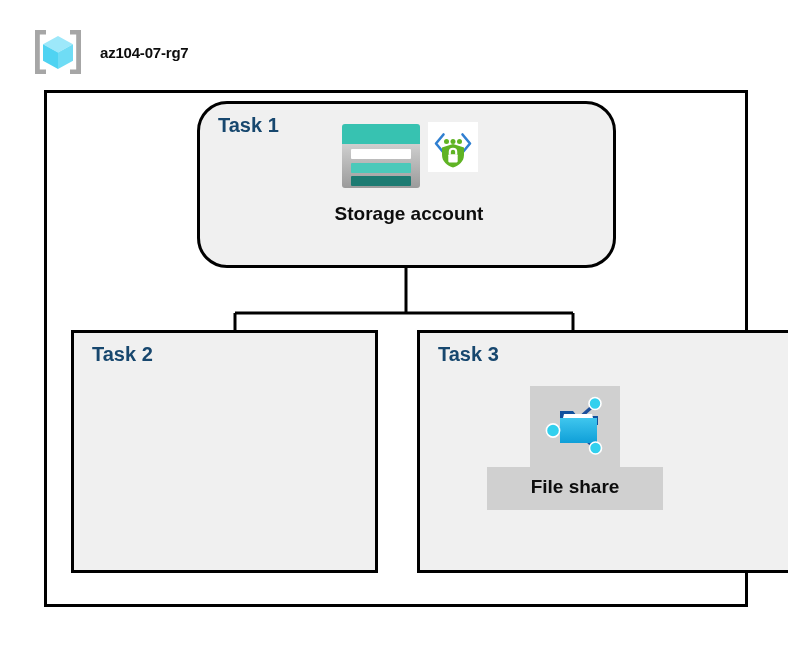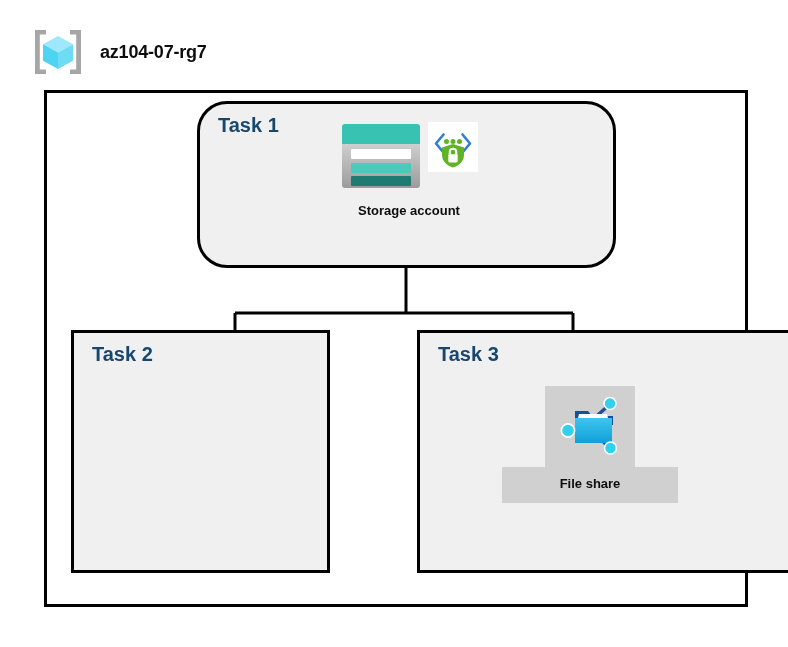--- a/index.html
+++ b/index.html
@@ -31,21 +31,21 @@
     display: flex;
     align-items: center;
     gap: 14px;
   }
   .rg-icon {
     width: 56px;
     height: 50px;
     display: block;
   }
   .rg-title {
-    font-size: 18px;
+    font-size: 15px;
     font-weight: bold;
     color: #0d0d0d;
     letter-spacing: -0.2px;
     white-space: nowrap;
     line-height: 1;
   }
 
   
   .rg-boundary {
     position: absolute;
@@ -68,21 +68,21 @@
   .task-box.task1 {
     left: 197px;
     top: 101px;
     width: 419px;
     height: 167px;
     border-radius: 30px;
   }
   .task-box.task2 {
     left: 71px;
     top: 330px;
-    width: 259px;
+    width: 307px;
     height: 243px;
   }
   .task-box.task3 {
     left: 417px;
     top: 330px;
     width: 376px;
     height: 243px;
   }
   .task-label {
     position: absolute;
@@ -96,21 +96,21 @@
   }
 
   
   .node {
     position: absolute;
     display: flex;
     flex-direction: column;
     align-items: center;
   }
   .node-caption {
-    font-size: 13px;
+    font-size: 19px;
     font-weight: bold;
     color: #0d0d0d;
     white-space: nowrap;
     line-height: 1.2;
     text-align: center;
   }
   .node-icons {
     display: flex;
     align-items: flex-start;
     gap: 6px;
@@ -125,21 +125,21 @@
   .node.storage-node .node-caption { margin-top: 9px; }
 
   .node.blob-node {
     left: 54px;
     top: 58px;
     width: 200px;
   }
   .node.blob-node .node-caption { margin-top: 20px; }
 
   .node.fileshare-node {
-    left: 82px;
+    left: 67px;
     top: 53px;
     width: 176px;
   }
 
   
   .fs-icon-hl {
     background: #d0d0d0;
     padding: 6px 12px 5px 12px;
     display: flex;
     justify-content: center;

